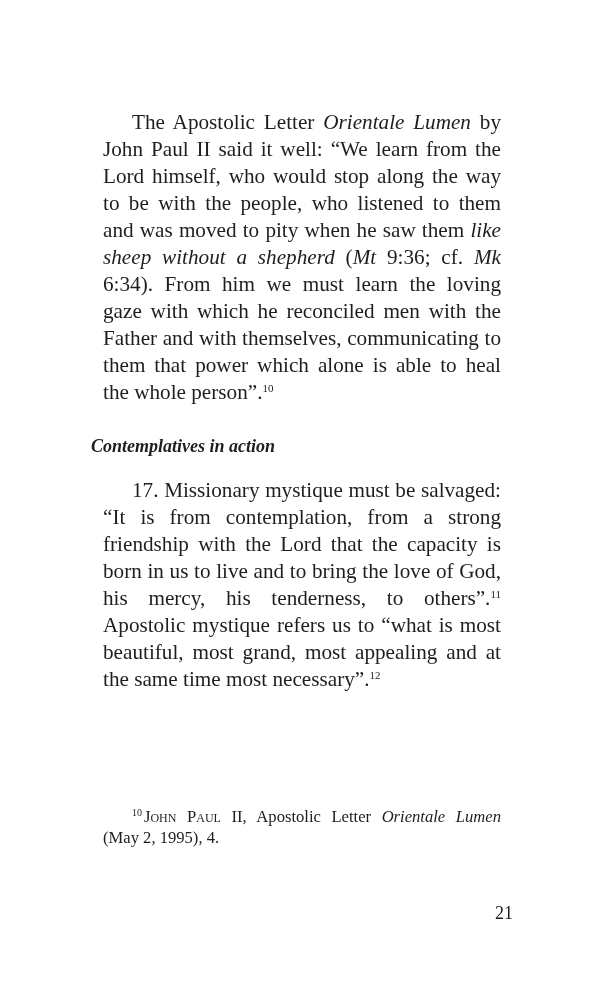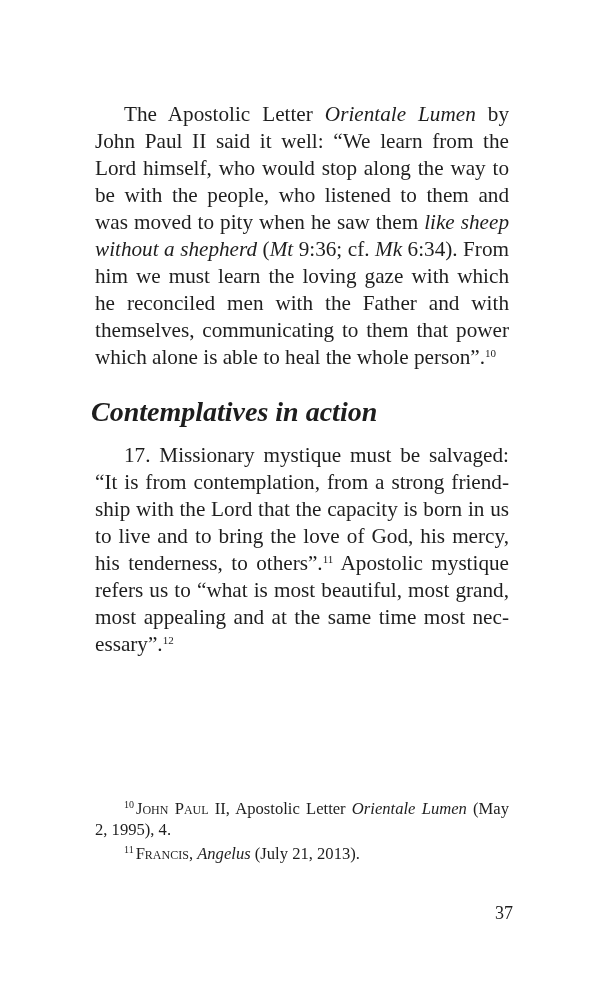--- a/index.html
+++ b/index.html
@@ -18,29 +18,29 @@
     .page {
       position: absolute;
       left: 91px;
       top: 97px;
       width: 422px;
     }
     .body-text {
       font-size: 21.2px;
       line-height: 27px;
       text-align: justify;
-      margin: 4px;
+      margin: 12px;
       hyphens: manual;
     }
     .indent {
       text-indent: 29px;
     }
     .section-heading {
       font-style: italic;
-      font-size: 28px;
+      font-size: 18px;
       line-height: 27px;
       margin: 27px 0 17px 0;
     }
     .fn-ref {
       font-size: 11px;
       vertical-align: 7px;
       line-height: 0;
     }
     .bold {
       font-weight: normal;
@@ -52,21 +52,21 @@
       position: absolute;
       left: 91px;
       top: 795px;
       width: 422px;
     }
     .footnote {
       font-size: 16.6px;
       line-height: 20.5px;
       text-align: justify;
       text-indent: 29px;
-      margin: 4px;
+      margin: 12px;
     }
     .footnote .fn-num {
       font-size: 10px;
       vertical-align: 6px;
       line-height: 0;
       margin-right: 2px;
     }
     .sc {
       font-variant: small-caps;
     }
@@ -87,16 +87,15 @@
 
   <h2 class="section-heading">Contemplatives in action</h2>
 
   <p class="body-text indent"><span class="bold">17.</span><span> Missionary mystique must be salvaged: “It is from contemplation, from a strong friend­ship with the Lord that the capacity is born in us to live and to bring the love of God, his mercy, his tenderness, to others”.</span><sup class="fn-ref">11</sup><span> Apostolic mystique refers us to “what is most beautiful, most grand, most appealing and at the same time most nec­essary”.</span><sup class="fn-ref">12</sup></p>
 
 
 </div>
 
 <div class="footnotes">
   <p class="footnote"><sup class="fn-num">10</sup><span class="sc">John Paul II</span><span>, Apostolic Letter </span><span class="it">Orientale Lumen</span><span> (May 2, 1995), 4.</span></p>
-  <p class="footnote"><sup class="fn-num">11</sup><span class="sc">Francis</span><span>, </span><span class="it">Angelus</span><span> (July 21, 2013).</span></p>
 </div>
 
-<div class="page-number">37</div>
+<div class="page-number">21</div>
 
 </body></html>

